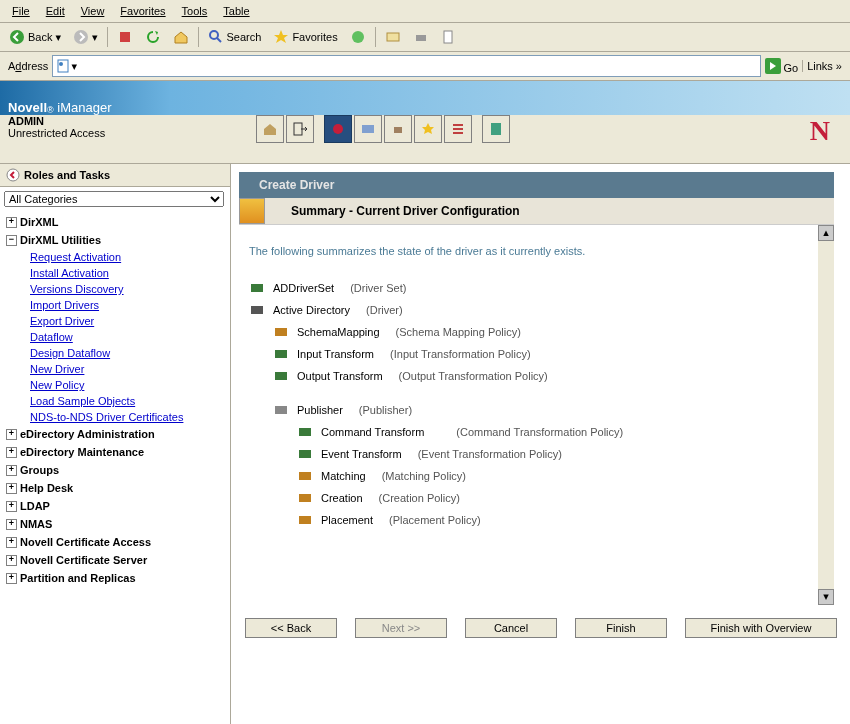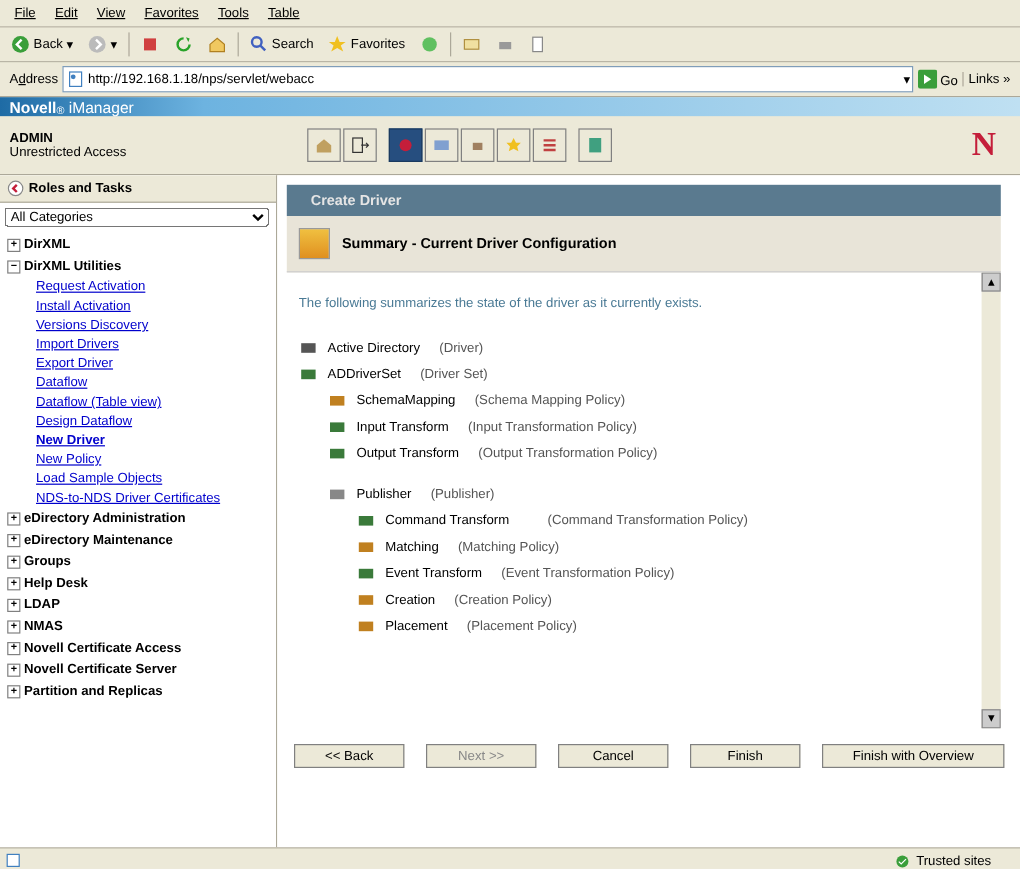--- a/index.html
+++ b/index.html
@@ -9,44 +9,44 @@
 .tbtn{display:flex;align-items:center;padding:2px 4px;border:1px solid transparent;border-radius:3px}
 .sep{width:1px;height:20px;background:#aca899;margin:0 2px}
 .ico{width:16px;height:16px;display:inline-block;vertical-align:middle}
 .addrbar{background:#ece9d8;border-bottom:1px solid #aca899;display:flex;align-items:center;padding:3px 4px}
 .addr-label{padding:0 4px}
 .addr-label u{text-decoration:underline}
 .addr-input{flex:1;display:flex;align-items:center;border:1px solid #7f9db9;background:#fff;height:20px;padding:0 2px}
 .addr-input input{flex:1;border:none;outline:none;font-size:11px}
 .go-btn{display:flex;align-items:flex-end;margin:0 4px;gap:2px}
 .links{padding:0 4px;border-left:1px solid #aca899}
-.novell-hdr{background:linear-gradient(to right,#1e6ba5 0%,#6db3e0 20%,#bfe0f2 100%);height:16px;display:flex;align-items:flex-end;color:#fff;padding:0 8px;font-size:13px}
+.novell-hdr{background:linear-gradient(to right,#1e6ba5 0%,#6db3e0 20%,#bfe0f2 100%);height:34px;display:flex;align-items:flex-end;color:#fff;padding:0 8px;font-size:13px}
 .novell-hdr b{font-weight:bold}
-.admin-row{background:#ece9d8;display:flex;align-items:center;border-bottom:1px solid #aca899;height:48px}
+.admin-row{background:#ece9d8;display:flex;align-items:flex-start;border-bottom:1px solid #aca899;height:48px}
 .admin-left{width:230px;padding:0 8px}
 .admin-left b{font-weight:bold;font-size:11px}
 .icon-toolbar{display:flex;gap:2px;padding-left:10px}
 .ibtn{width:26px;height:26px;border:1px solid #808080;background:#ece9d8;display:flex;align-items:center;justify-content:center}
 .ibtn.active{background:#264e7f;border-color:#1a3a5f}
 .big-n{margin-left:auto;margin-right:20px;color:#c41e3a;font-size:28px;font-weight:bold;font-family:Georgia,serif}
 .main{display:flex;height:560px}
 .sidebar{width:230px;background:#fff;border-right:1px solid #aca899;overflow:auto}
 .roles-hdr{background:#ece9d8;padding:4px 6px;border-bottom:1px solid #aca899;display:flex;align-items:center;gap:4px}
 .roles-hdr b{font-weight:bold}
 .cat-sel{margin:4px;width:220px;font-size:11px}
 .tree{padding:2px 6px}
 .tree-node{padding:3px 0;display:flex;align-items:center;gap:3px}
 .pm{width:9px;height:9px;border:1px solid #808080;font-size:9px;line-height:7px;text-align:center;display:inline-block}
 .tree-node.top{font-weight:bold}
 .sublinks{padding-left:24px}
 .sublinks a{display:block;padding:2px 0;color:#0000cc;text-decoration:underline;font-size:11px}
-.sublinks a.bold{font-weight:bold}
+.sublinks a.bold{font-weight:normal}
 .content{flex:1;background:#fff;position:relative;padding:8px 16px 8px 8px;overflow:hidden}
 .panel-hdr{background:#5a7a8f;color:#e5e5e5;padding:6px 20px;font-weight:bold;font-size:12px}
-.sub-hdr{background:#e8e4d8;padding:10px;display:flex;align-items:center;gap:10px;font-weight:bold;font-size:12px;border-bottom:1px solid #ccc}
+.sub-hdr{background:#e8e4d8;display:flex;align-items:center;gap:26px;font-weight:bold;font-size:12px;border-bottom:1px solid #ccc}
 .wiz-ico{width:24px;height:24px;background:linear-gradient(#f0c040,#e09020);border:1px solid #999}
 .scroll-area{height:350px;overflow:auto;padding:20px 10px 10px 10px;position:relative}
 .scroll-area::-webkit-scrollbar{width:16px}
 .intro{color:#4a7a95;margin-bottom:20px}
 .drv-row{display:flex;align-items:center;padding:3px 0;gap:8px}
 .drv-row .di{width:16px;height:16px}
 .drv-row.i1{padding-left:24px}
 .drv-row.i2{padding-left:48px}
 .lbl{color:#000}
 .paren{color:#555}
@@ -140,21 +140,20 @@
     </div>
 </div>
 
 <div class="addrbar">
   <span class="addr-label"><span>A</span><u>d</u><span>dress</span></span>
   <div class="addr-input">
     <svg class="ico" viewBox="0 0 16 16">
         <rect x="3" y="2" width="10" height="12" fill="#fff" stroke="#4080c0"></rect>
         <circle cx="6" cy="6" r="2" fill="#4080c0"></circle>
       </svg>
-    <input value="http://192.168.1.18/nps/servlet/webacc" style="">
     <span>▾</span>
   </div>
   <div class="go-btn">
     <svg class="ico" viewBox="0 0 16 16">
         <rect width="16" height="16" fill="#3a9e3a" rx="2"></rect>
         <path d="M5 4l6 4-6 4z" fill="#fff"></path>
       </svg>
     <span>Go</span>
   </div>
   <div class="links"><span>Links</span> »</div>
@@ -242,21 +241,20 @@
           <span class="pm">−</span>
           <span>DirXML Utilities</span>
         </div>
       <div class="sublinks" id="util-links">
           <a href="#">Request Activation</a>
           <a href="#">Install Activation</a>
           <a href="#">Versions Discovery</a>
           <a href="#">Import Drivers</a>
           <a href="#">Export Driver</a>
           <a href="#">Dataflow</a>
-          <a href="#">Dataflow (Table view)</a>
           <a href="#">Design Dataflow</a>
           <a href="#" class="bold">New Driver</a>
           <a href="#">New Policy</a>
           <a href="#">Load Sample Objects</a>
           <a href="#">NDS-to-NDS Driver Certificates</a>
         </div>
       <div id="other-nodes">
           <div class="tree-node top">
             <span class="pm">+</span>
             <span>eDirectory Administration</span>
@@ -301,32 +299,32 @@
     <div class="panel-hdr">Create Driver</div>
     <div class="sub-hdr">
       <div class="wiz-ico"></div>
       <span>Summary - Current Driver Configuration</span>
     </div>
     <div class="scroll-area">
       <div class="intro">The following summarizes the state of the driver as it currently exists.</div>
       <div id="drv-rows">
           <div class="drv-row i0">
             <svg width="16" height="16" class="di">
+              <rect x="2" y="4" width="12" height="8" fill="#3a7a3a"></rect>
+            </svg>
+            <span class="lbl">ADDriverSet</span>
+            <span class="paren" style="margin-left: 8px;">   (Driver Set)</span>
+          </div>
+          <div class="drv-row i0">
+            <svg width="16" height="16" class="di">
               <rect x="2" y="4" width="12" height="8" fill="#555"></rect>
             </svg>
             <span class="lbl">Active Directory</span>
             <span class="paren" style="margin-left: 8px;">   (Driver)</span>
           </div>
-          <div class="drv-row i0">
-            <svg width="16" height="16" class="di">
-              <rect x="2" y="4" width="12" height="8" fill="#3a7a3a"></rect>
-            </svg>
-            <span class="lbl">ADDriverSet</span>
-            <span class="paren" style="margin-left: 8px;">   (Driver Set)</span>
-          </div>
           <div class="drv-row i1">
             <svg width="16" height="16" class="di">
               <rect x="2" y="4" width="12" height="8" fill="#c08020"></rect>
             </svg>
             <span class="lbl">SchemaMapping</span>
             <span class="paren" style="margin-left: 8px;">   (Schema Mapping Policy)</span>
           </div>
           <div class="drv-row i1">
             <svg width="16" height="16" class="di">
               <rect x="2" y="4" width="12" height="8" fill="#3a7a3a"></rect>
@@ -351,31 +349,31 @@
           </div>
           <div class="drv-row i2">
             <svg width="16" height="16" class="di">
               <rect x="2" y="4" width="12" height="8" fill="#3a7a3a"></rect>
             </svg>
             <span class="lbl">Command Transform</span>
             <span class="paren" style="margin-left: 24px;">   (Command Transformation Policy)</span>
           </div>
           <div class="drv-row i2">
             <svg width="16" height="16" class="di">
+              <rect x="2" y="4" width="12" height="8" fill="#3a7a3a"></rect>
+            </svg>
+            <span class="lbl">Event Transform</span>
+            <span class="paren" style="margin-left: 8px;">   (Event Transformation Policy)</span>
+          </div>
+          <div class="drv-row i2">
+            <svg width="16" height="16" class="di">
               <rect x="2" y="4" width="12" height="8" fill="#c08020"></rect>
             </svg>
             <span class="lbl">Matching</span>
             <span class="paren" style="margin-left: 8px;">   (Matching Policy)</span>
-          </div>
-          <div class="drv-row i2">
-            <svg width="16" height="16" class="di">
-              <rect x="2" y="4" width="12" height="8" fill="#3a7a3a"></rect>
-            </svg>
-            <span class="lbl">Event Transform</span>
-            <span class="paren" style="margin-left: 8px;">   (Event Transformation Policy)</span>
           </div>
           <div class="drv-row i2">
             <svg width="16" height="16" class="di">
               <rect x="2" y="4" width="12" height="8" fill="#c08020"></rect>
             </svg>
             <span class="lbl">Creation</span>
             <span class="paren" style="margin-left: 8px;">   (Creation Policy)</span>
           </div>
           <div class="drv-row i2">
             <svg width="16" height="16" class="di">

